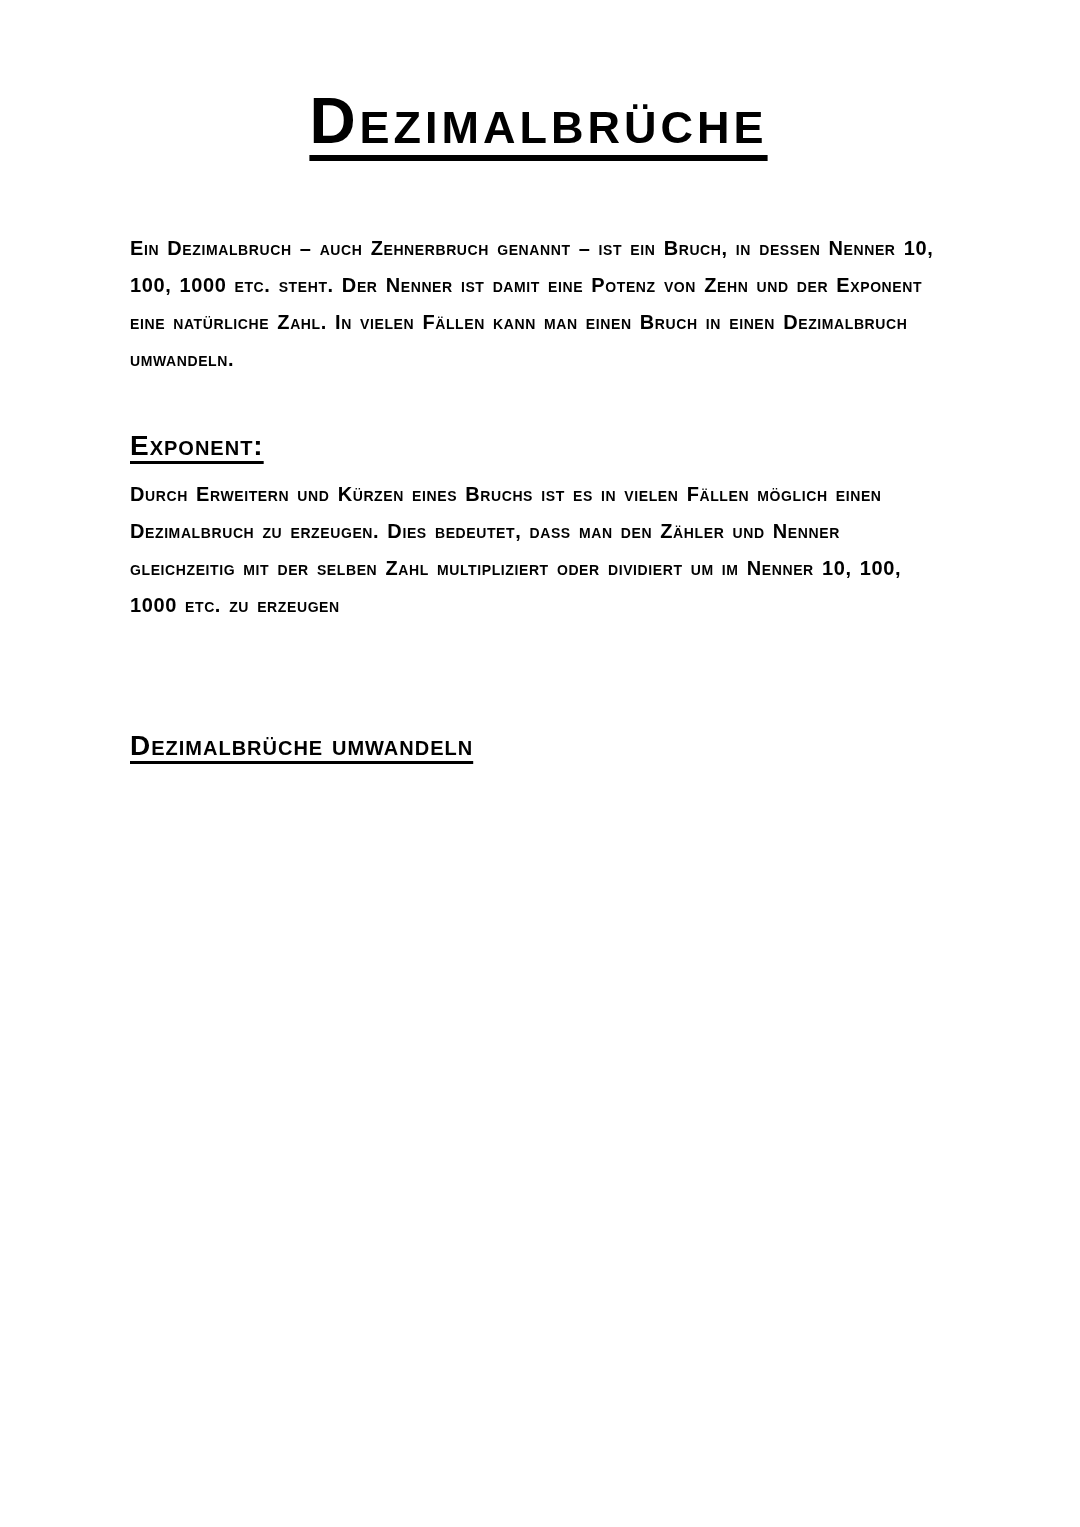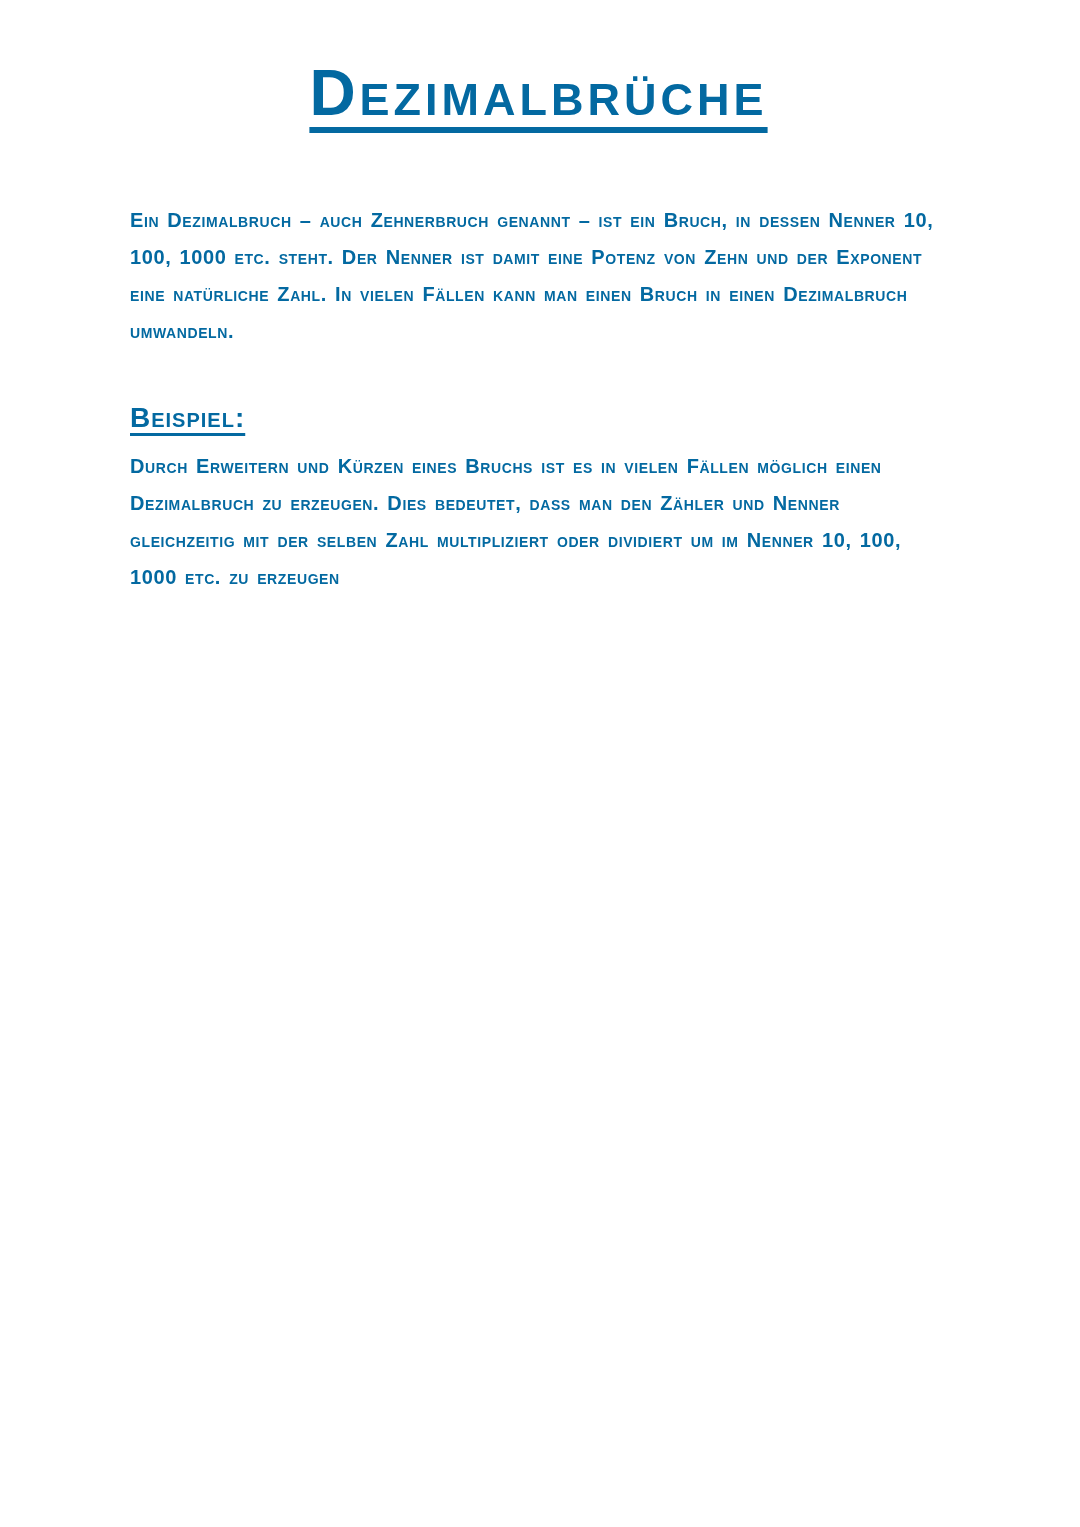--- a/index.html
+++ b/index.html
@@ -6,23 +6,23 @@
     margin: 0;
     padding: 0;
     background: #ffffff;
   }
   .page {
     position: relative;
     width: 1080px;
     height: 1527px;
     background: #ffffff;
     box-sizing: border-box;
-    padding: 56px 133px 0 130px;
+    padding: 84px 133px 0 130px;
     font-family: "Liberation Sans", sans-serif;
-    color: #0369a1;
+    color: #000000;
     overflow: hidden;
   }
   .title {
     margin: 0 0 72px 0;
     text-align: center;
     font-size: 64px;
     font-weight: 700;
     font-variant: small-caps;
     letter-spacing: 4px;
     text-decoration: underline;
@@ -63,19 +63,22 @@
 
 <div class="page">
 
   <h1 class="title">Dezimalbrüche</h1>
 
   <div class="section s1">
     <p class="section-body">Ein Dezimalbruch – auch Zehnerbruch genannt – ist ein Bruch, in dessen Nenner 10, 100, 1000 etc. steht. Der Nenner ist damit eine Potenz von Zehn und der Exponent eine natürliche Zahl. In vielen Fällen kann man einen Bruch in einen Dezimalbruch umwandeln.</p>
   </div>
 
   <div class="section s2">
-    <h2 class="section-heading underlined">Beispiel:</h2>
+    <h2 class="section-heading underlined">Exponent:</h2>
     <p class="section-body">Durch Erweitern und Kürzen eines Bruchs ist es in vielen Fällen möglich einen Dezimalbruch zu erzeugen. Dies bedeutet, dass man den Zähler und Nenner gleichzeitig mit der selben Zahl multipliziert oder dividiert um im Nenner 10, 100, 1000 etc. zu erzeugen</p>
   </div>
 
+  <div class="section s3">
+    <h2 class="section-heading underlined">Dezimalbrüche umwandeln</h2>
+  </div>
 
 
 </div>
 
 </body></html>

